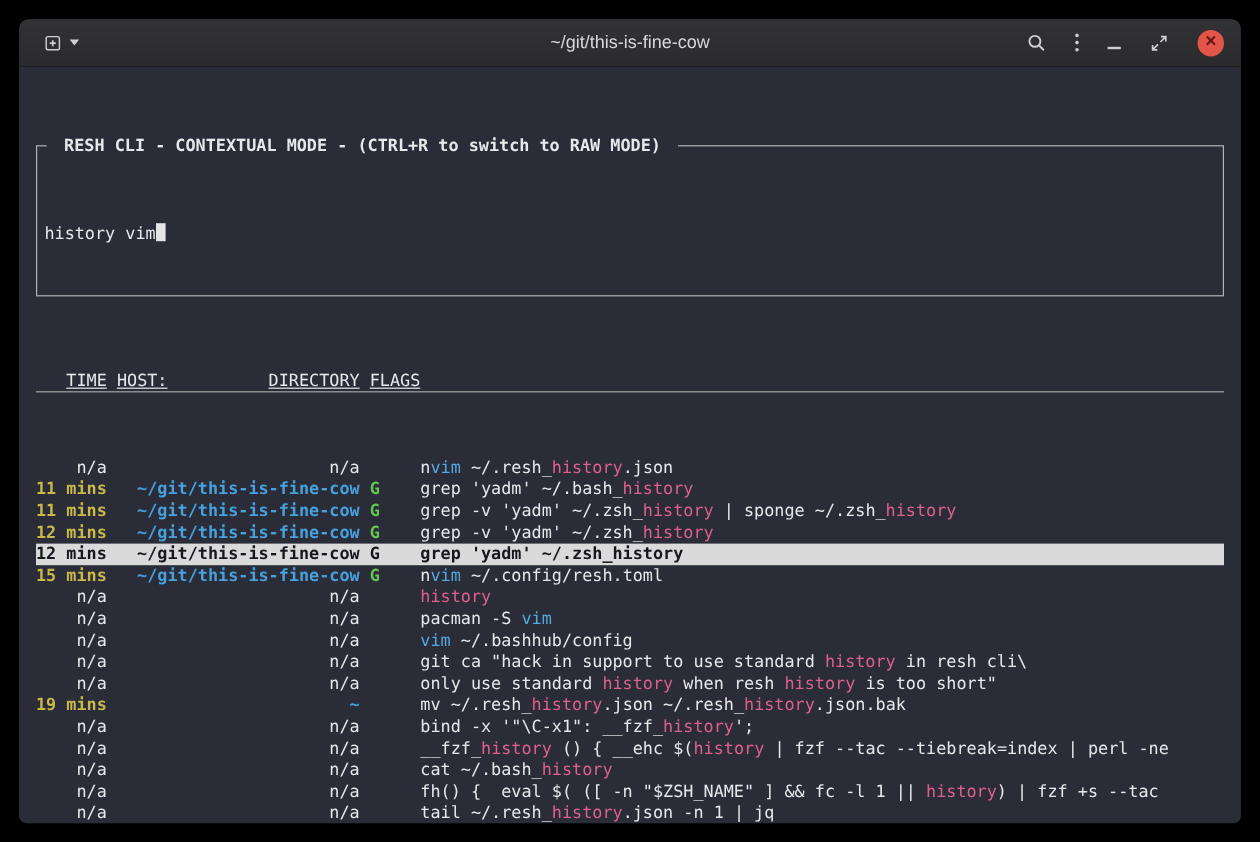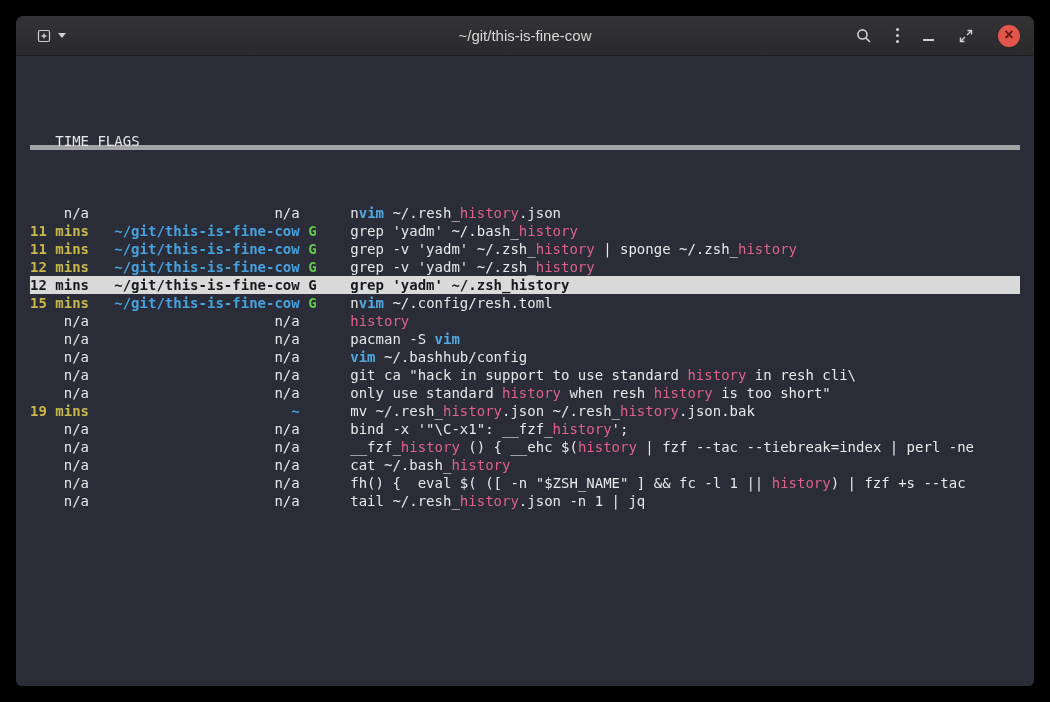--- a/index.html
+++ b/index.html
@@ -53,26 +53,26 @@
   .cursor{display:inline-block; width:1ch; height:15px; background:#e4e4e6;
     vertical-align:-2px;}
 
   .row{display:flex; height:18px; white-space:pre;}
   .c-time{flex:none; width:7ch; text-align:right;}
   .c-time.tm{color:var(--time-yellow);font-weight:bold;}
   .c-loc{flex:none; width:24ch; margin-left:1ch; text-align:right; overflow:hidden;}
   .c-loc.dir{color:var(--dir-blue); font-weight:bold;}
   .c-flags{flex:none; width:5ch; margin-left:1ch; color:var(--flag-green); font-weight:bold;}
   .c-cmd{flex:1; overflow:hidden;}
-  .hdr{border-bottom:5px solid #a3a3a3;}
+  .hdr{border-bottom:1px solid #a3a3a3;text-decoration:underline;}
   .hdr .c-loc{display:inline-flex; justify-content:space-between; text-align:left;}
   .hdr .c-flags{color:var(--fg); font-weight:normal;}
 
   .h{color:var(--match-history); font-weight:normal;}
-  .v{color:var(--match-vim); font-weight:bold;}
+  .v{color:var(--match-vim); font-weight:normal;}
   .p{color:inherit;}
   .row.selected{background:var(--selection-bg); color:var(--selection-fg); font-weight:bold;}
   .row.selected span{color:var(--selection-fg) !important; font-weight:bold;}
 </style>
 </head>
 <body>
 
 <div class="window">
 
   <div class="titlebar">
@@ -111,23 +111,28 @@
         </svg>
       </button>
       <button class="tb-btn close">
         <span class="x">×</span>
       </button>
     </div>
   </div>
 
   <div class="terminal">
 
+    <div class="resh-box">
+      <span class="box-title"> RESH CLI - CONTEXTUAL MODE - (CTRL+R to switch to RAW MODE) </span>
+      <div class="query-line"><span>history vim</span><span class="cursor"></span></div>
+    </div>
 
     <div class="row hdr">
       <span class="c-time">TIME</span>
+      <span class="c-loc"><span>HOST:</span><span>DIRECTORY</span></span>
       <span class="c-flags">FLAGS</span>
     </div>
 
     <div id="rows"><div class="row"><span class="c-time">n/a</span><span class="c-loc">n/a</span><span class="c-flags"></span><span class="c-cmd"><span class="p">n</span><span class="v">vim</span><span class="p"> ~/.resh_</span><span class="h">history</span><span class="p">.json</span></span></div><div class="row"><span class="c-time tm">11 mins</span><span class="c-loc dir">~/git/this-is-fine-cow</span><span class="c-flags">G</span><span class="c-cmd"><span class="p">grep 'yadm' ~/.bash_</span><span class="h">history</span></span></div><div class="row"><span class="c-time tm">11 mins</span><span class="c-loc dir">~/git/this-is-fine-cow</span><span class="c-flags">G</span><span class="c-cmd"><span class="p">grep -v 'yadm' ~/.zsh_</span><span class="h">history</span><span class="p"> | sponge ~/.zsh_</span><span class="h">history</span></span></div><div class="row"><span class="c-time tm">12 mins</span><span class="c-loc dir">~/git/this-is-fine-cow</span><span class="c-flags">G</span><span class="c-cmd"><span class="p">grep -v 'yadm' ~/.zsh_</span><span class="h">history</span></span></div><div class="row selected"><span class="c-time tm">12 mins</span><span class="c-loc dir">~/git/this-is-fine-cow</span><span class="c-flags">G</span><span class="c-cmd"><span class="p">grep 'yadm' ~/.zsh_history</span></span></div><div class="row"><span class="c-time tm">15 mins</span><span class="c-loc dir">~/git/this-is-fine-cow</span><span class="c-flags">G</span><span class="c-cmd"><span class="p">n</span><span class="v">vim</span><span class="p"> ~/.config/resh.toml</span></span></div><div class="row"><span class="c-time">n/a</span><span class="c-loc">n/a</span><span class="c-flags"></span><span class="c-cmd"><span class="h">history</span></span></div><div class="row"><span class="c-time">n/a</span><span class="c-loc">n/a</span><span class="c-flags"></span><span class="c-cmd"><span class="p">pacman -S </span><span class="v">vim</span></span></div><div class="row"><span class="c-time">n/a</span><span class="c-loc">n/a</span><span class="c-flags"></span><span class="c-cmd"><span class="v">vim</span><span class="p"> ~/.bashhub/config</span></span></div><div class="row"><span class="c-time">n/a</span><span class="c-loc">n/a</span><span class="c-flags"></span><span class="c-cmd"><span class="p">git ca "hack in support to use standard </span><span class="h">history</span><span class="p"> in resh cli\</span></span></div><div class="row"><span class="c-time">n/a</span><span class="c-loc">n/a</span><span class="c-flags"></span><span class="c-cmd"><span class="p">only use standard </span><span class="h">history</span><span class="p"> when resh </span><span class="h">history</span><span class="p"> is too short"</span></span></div><div class="row"><span class="c-time tm">19 mins</span><span class="c-loc dir">~</span><span class="c-flags"></span><span class="c-cmd"><span class="p">mv ~/.resh_</span><span class="h">history</span><span class="p">.json ~/.resh_</span><span class="h">history</span><span class="p">.json.bak</span></span></div><div class="row"><span class="c-time">n/a</span><span class="c-loc">n/a</span><span class="c-flags"></span><span class="c-cmd"><span class="p">bind -x '"\C-x1": __fzf_</span><span class="h">history</span><span class="p">';</span></span></div><div class="row"><span class="c-time">n/a</span><span class="c-loc">n/a</span><span class="c-flags"></span><span class="c-cmd"><span class="p">__fzf_</span><span class="h">history</span><span class="p"> () { __ehc $(</span><span class="h">history</span><span class="p"> | fzf --tac --tiebreak=index | perl -ne</span></span></div><div class="row"><span class="c-time">n/a</span><span class="c-loc">n/a</span><span class="c-flags"></span><span class="c-cmd"><span class="p">cat ~/.bash_</span><span class="h">history</span></span></div><div class="row"><span class="c-time">n/a</span><span class="c-loc">n/a</span><span class="c-flags"></span><span class="c-cmd"><span class="p">fh() {  eval $( ([ -n "$ZSH_NAME" ] &amp;&amp; fc -l 1 || </span><span class="h">history</span><span class="p">) | fzf +s --tac</span></span></div><div class="row"><span class="c-time">n/a</span><span class="c-loc">n/a</span><span class="c-flags"></span><span class="c-cmd"><span class="p">tail ~/.resh_</span><span class="h">history</span><span class="p">.json -n 1 | jq</span></span></div></div>
 
     
 
     
 
   </div>

